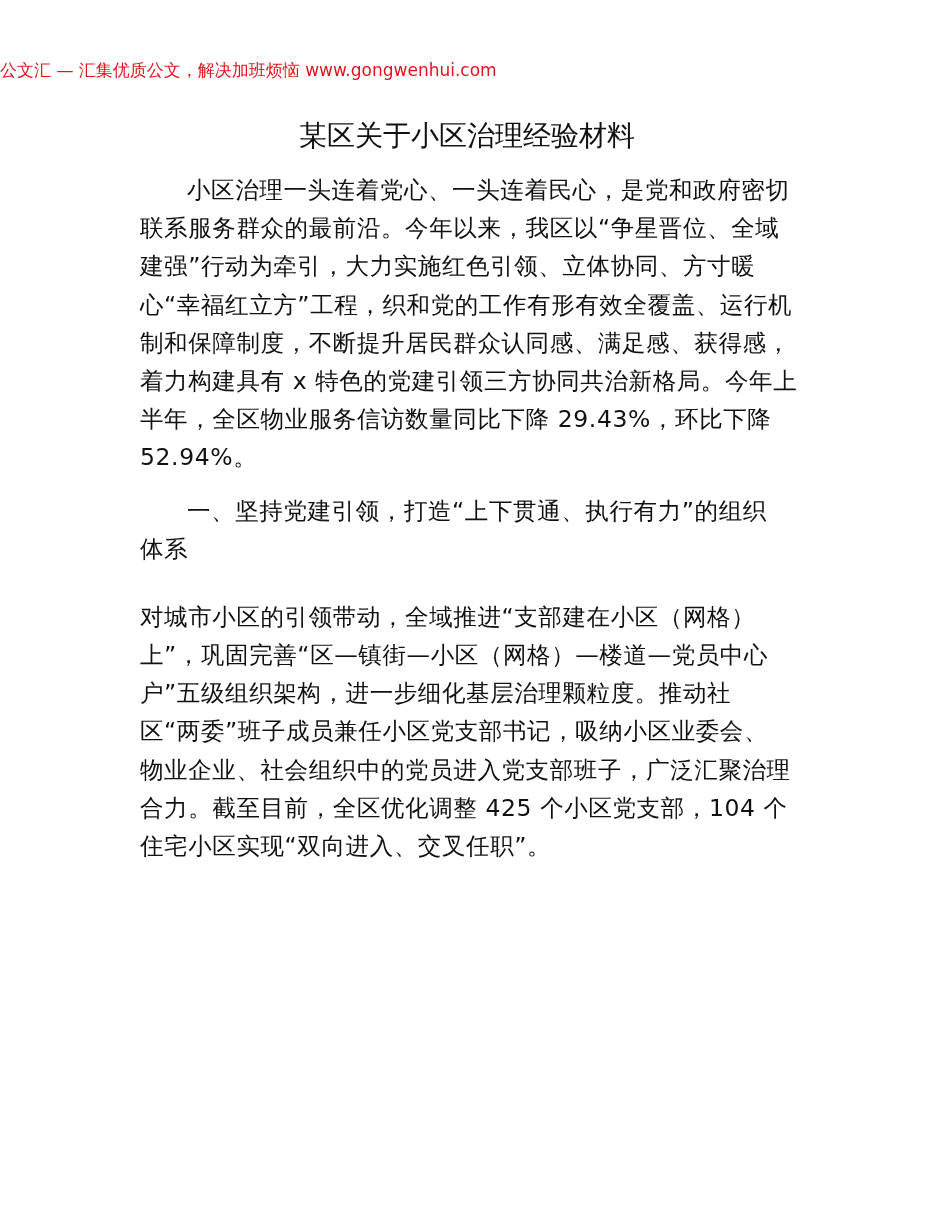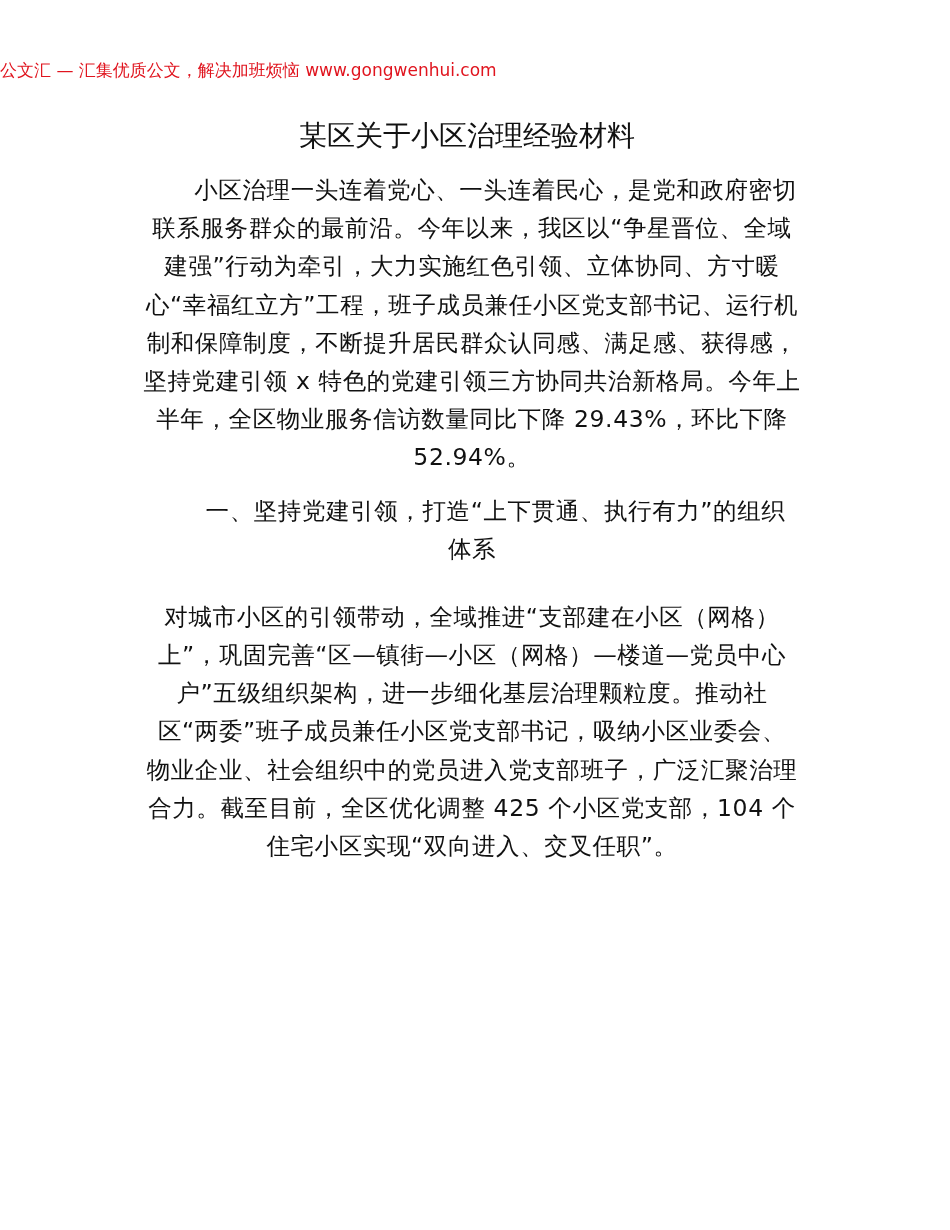--- a/index.html
+++ b/index.html
@@ -33,23 +33,22 @@
     width: 934px;
     text-align: center;
     font-size: 28px;
     line-height: 44px;
     color: #111111;
     white-space: nowrap;
   }
   .body-text {
     position: absolute;
     top: 171px;
-    left: 132px;
+    left: 140px;
     width: 680px;
-    text-align: center;
   }
   .line {
     font-size: 23.5px;
     line-height: 38.2px;
     height: 38.2px;
     white-space: nowrap;
     letter-spacing: 0.6px;
   }
   .indent {
     padding-left: 47px;
@@ -64,23 +63,23 @@
 <div class="header-banner">公文汇 — 汇集优质公文，解决加班烦恼 www.gongwenhui.com</div>
 
 <div class="doc-title">某区关于小区治理经验材料</div>
 
 <div class="body-text">
 
   <div>
     <div class="line indent">小区治理一头连着党心、一头连着民心，是党和政府密切</div>
     <div class="line">联系服务群众的最前沿。今年以来，我区以“争星晋位、全域</div>
     <div class="line">建强”行动为牵引，大力实施红色引领、立体协同、方寸暖</div>
-    <div class="line">心“幸福红立方”工程，班子成员兼任小区党支部书记、运行机</div>
+    <div class="line">心“幸福红立方”工程，织和党的工作有形有效全覆盖、运行机</div>
     <div class="line">制和保障制度，不断提升居民群众认同感、满足感、获得感，</div>
-    <div class="line">坚持党建引领 x 特色的党建引领三方协同共治新格局。今年上</div>
+    <div class="line">着力构建具有 x 特色的党建引领三方协同共治新格局。今年上</div>
     <div class="line">半年，全区物业服务信访数量同比下降 29.43%，环比下降</div>
     <div class="line">52.94%。</div>
   </div>
   <div class="para-gap"></div>
 
   <div>
     <div class="line indent">一、坚持党建引领，打造“上下贯通、执行有力”的组织</div>
     <div class="line">体系</div>
   </div>
   <div class="para-gap"></div>

